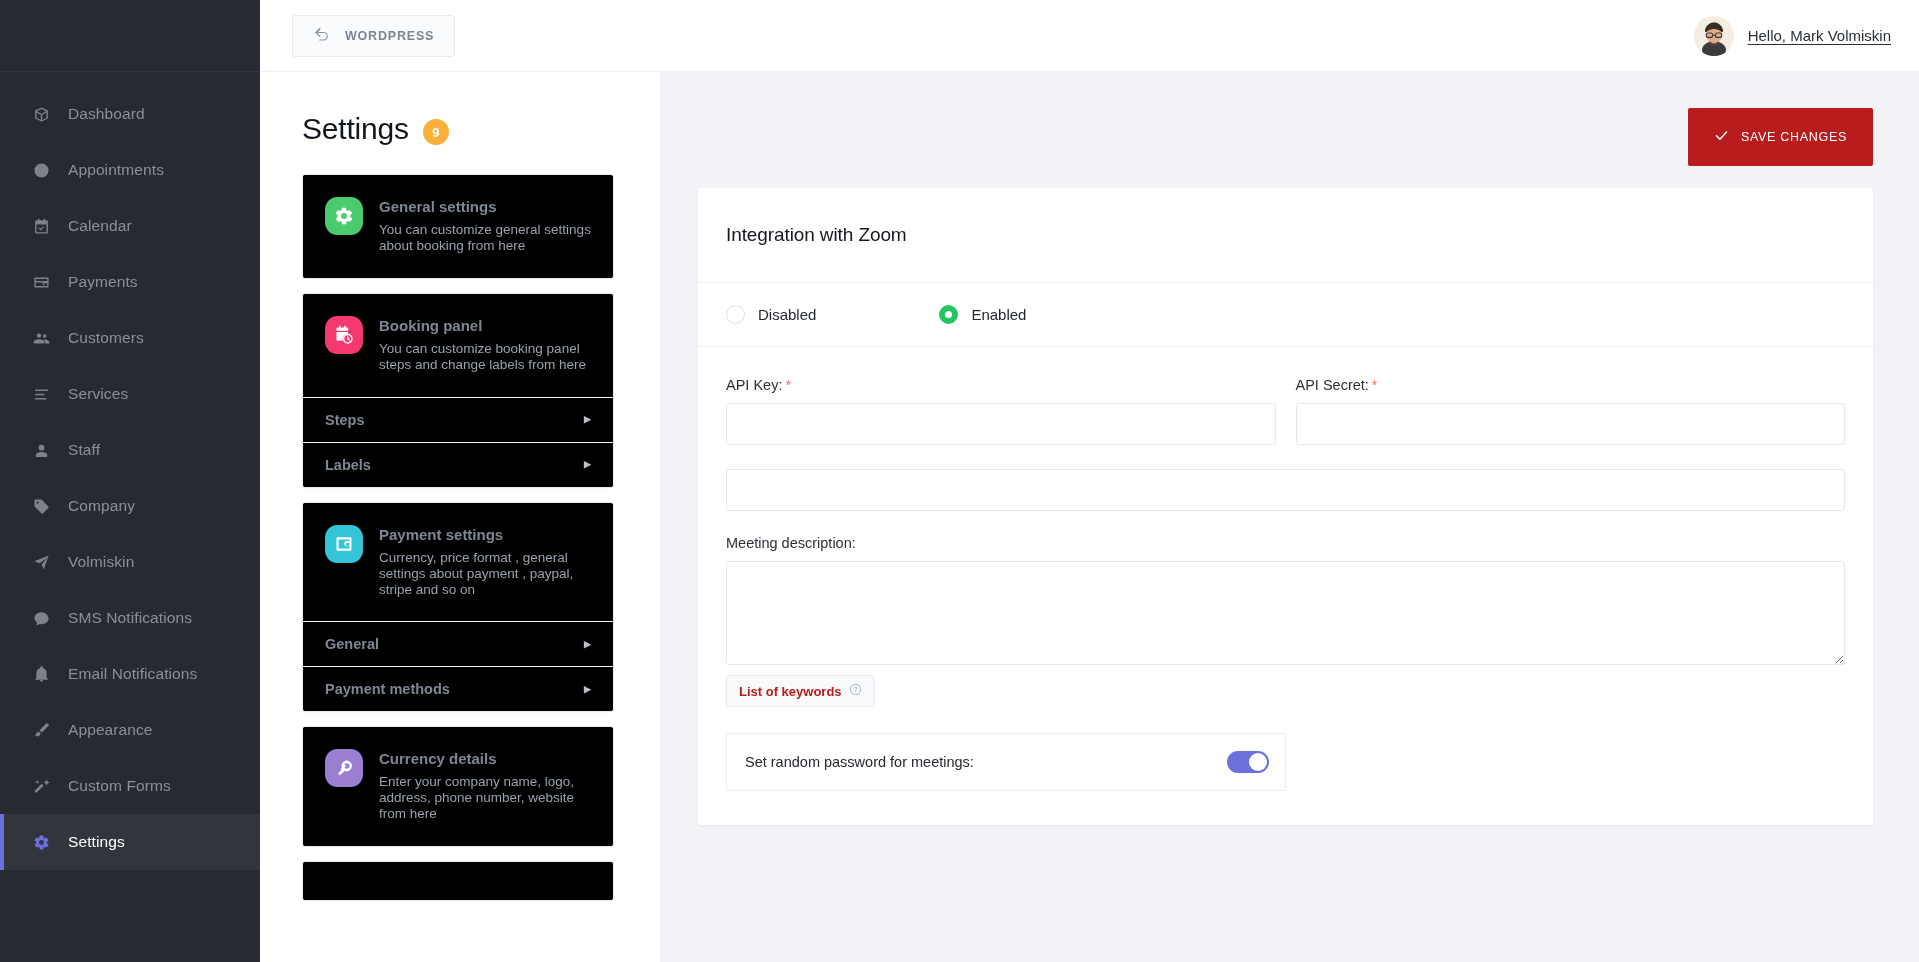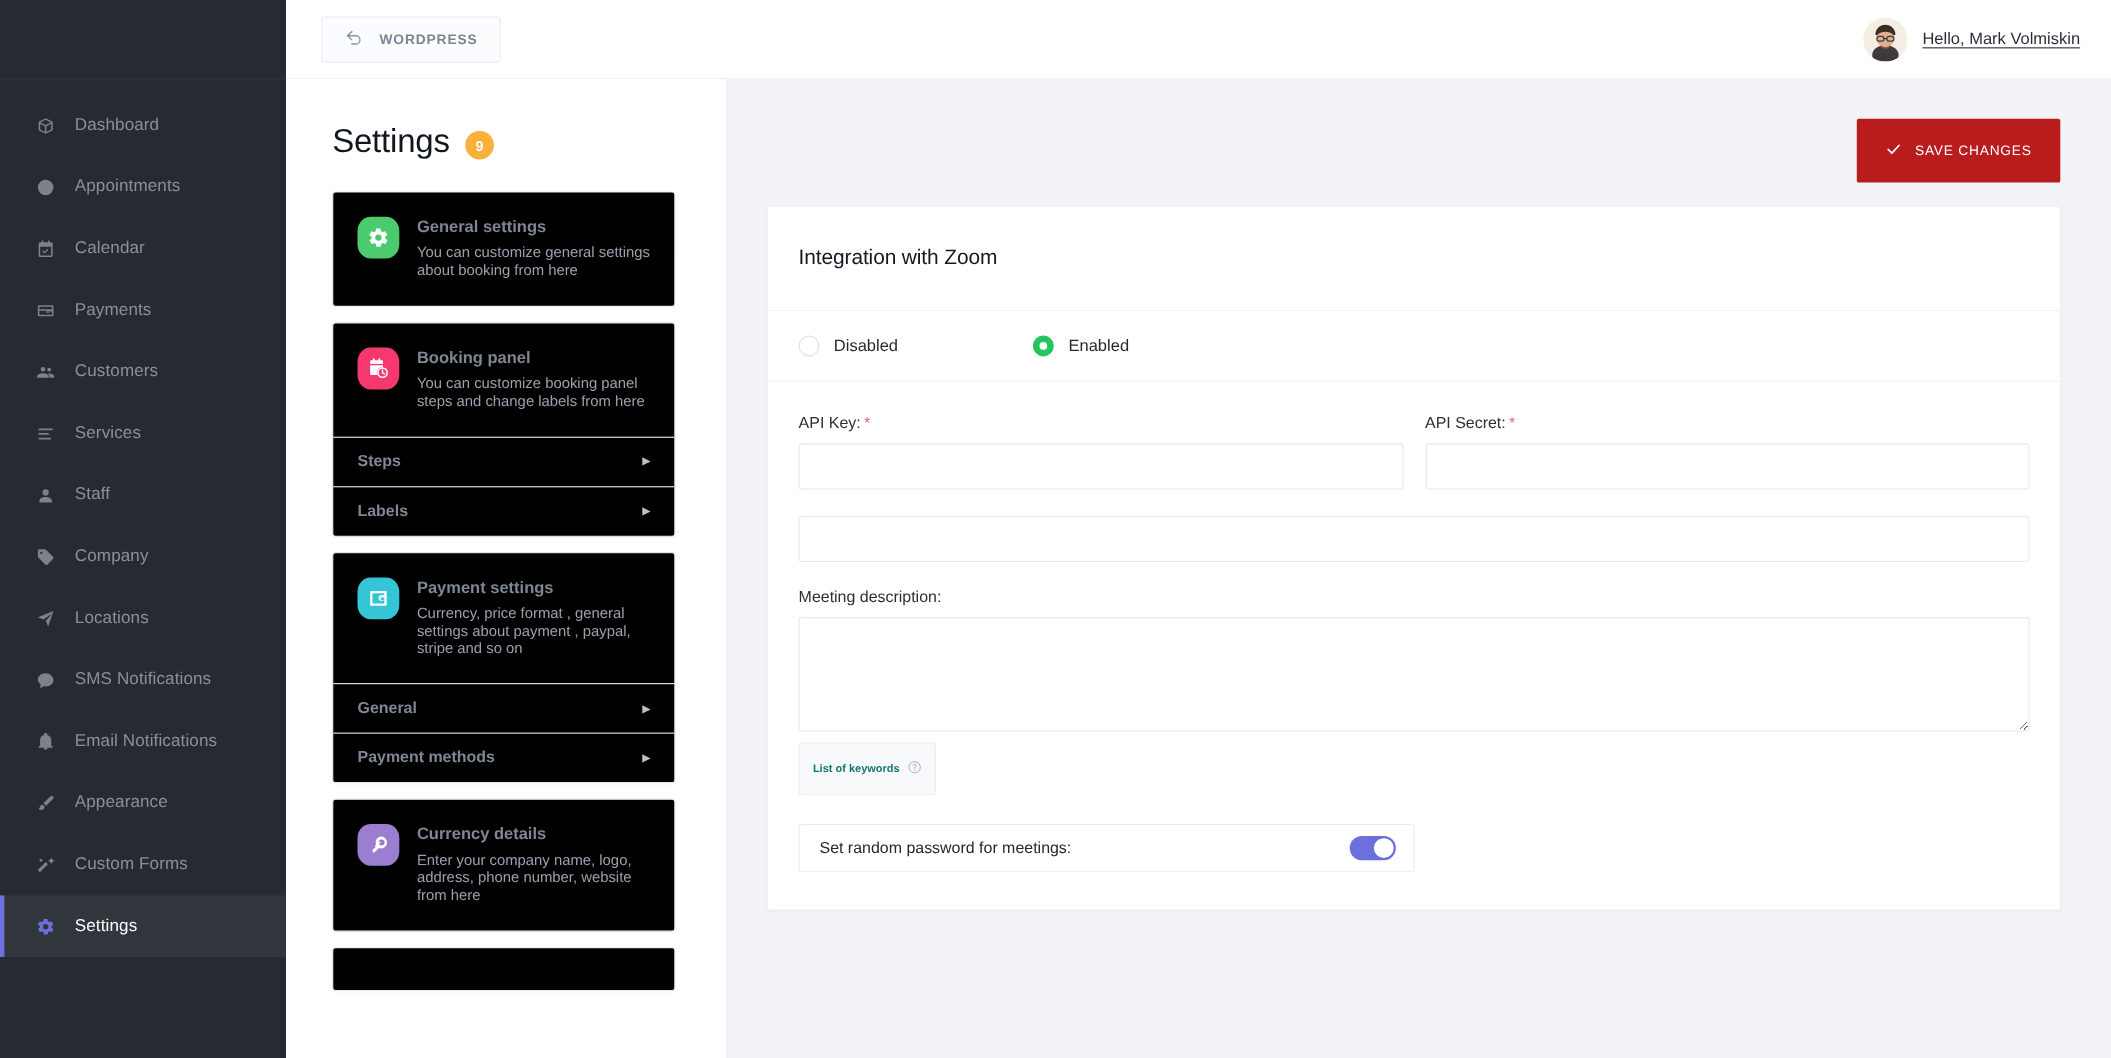--- a/index.html
+++ b/index.html
@@ -157,30 +157,30 @@
   .ftextarea {
     width: 100%; height: 104px; resize: vertical;
     border: 1px solid #e4e9f0; border-radius: 3px;
     background: #ffffff; padding: 10px 14px;
     font-family: "Liberation Sans", sans-serif; font-size: 14px; color: #2b3038;
     outline: none; display: block;
   }
   .keywords-btn {
     display: inline-flex; align-items: center; gap: 7px;
     background: #f7f9fb; border: 1px solid #e9edf3; border-radius: 3px;
-    height: 48px; padding: 0 12px; margin-top: 10px;
-    font-size: 10px; font-weight: bold; color: #0f766e; cursor: pointer;
+    height: 32px; padding: 0 12px; margin-top: 10px;
+    font-size: 13px; font-weight: bold; color: #b91c1c; cursor: pointer;
     font-family: "Liberation Sans", sans-serif;
   }
   .keywords-btn svg { width: 13px; height: 13px; stroke: #9aa1ad; fill: none; stroke-width: 1.4; }
 
   .switch-row {
     margin-top: 26px; width: 50%;
     border: 1px solid #e9edf3; border-radius: 3px;
-    height: 44px; display: flex; align-items: center; justify-content: space-between;
+    height: 58px; display: flex; align-items: center; justify-content: space-between;
     padding: 0 16px 0 18px;
   }
   .switch-label { font-size: 14.5px; color: #24282f; }
   .switch {
     width: 42px; height: 22px; border-radius: 11px;
     background: #6c70dc; position: relative; cursor: pointer; flex: 0 0 42px;
   }
   .switch .knob {
     position: absolute; top: 2px; left: 22px;
     width: 18px; height: 18px; border-radius: 50%; background: #ffffff;
@@ -266,21 +266,21 @@
           </span>
         <span class="nav-label">Company</span>
       </div>
 
       <div class="nav-item">
         <span class="nav-icon">
             <svg viewBox="0 0 24 24">
               <path d="M22 2 2 10.2l7.3 2.9L20 5.2l-7.7 9.6 2.9 7.2L22 2z"></path>
             </svg>
           </span>
-        <span class="nav-label">Locations</span>
+        <span class="nav-label">Volmiskin</span>
       </div>
 
       <div class="nav-item">
         <span class="nav-icon">
             <svg viewBox="0 0 24 24">
               <path d="M12 3C6.5 3 2 6.6 2 11c0 2.5 1.4 4.7 3.6 6.2L5 22l4.6-2.3c.8.2 1.6.3 2.4.3 5.5 0 10-3.6 10-8s-4.5-9-10-9z"></path>
             </svg>
           </span>
         <span class="nav-label">SMS Notifications</span>
       </div>

